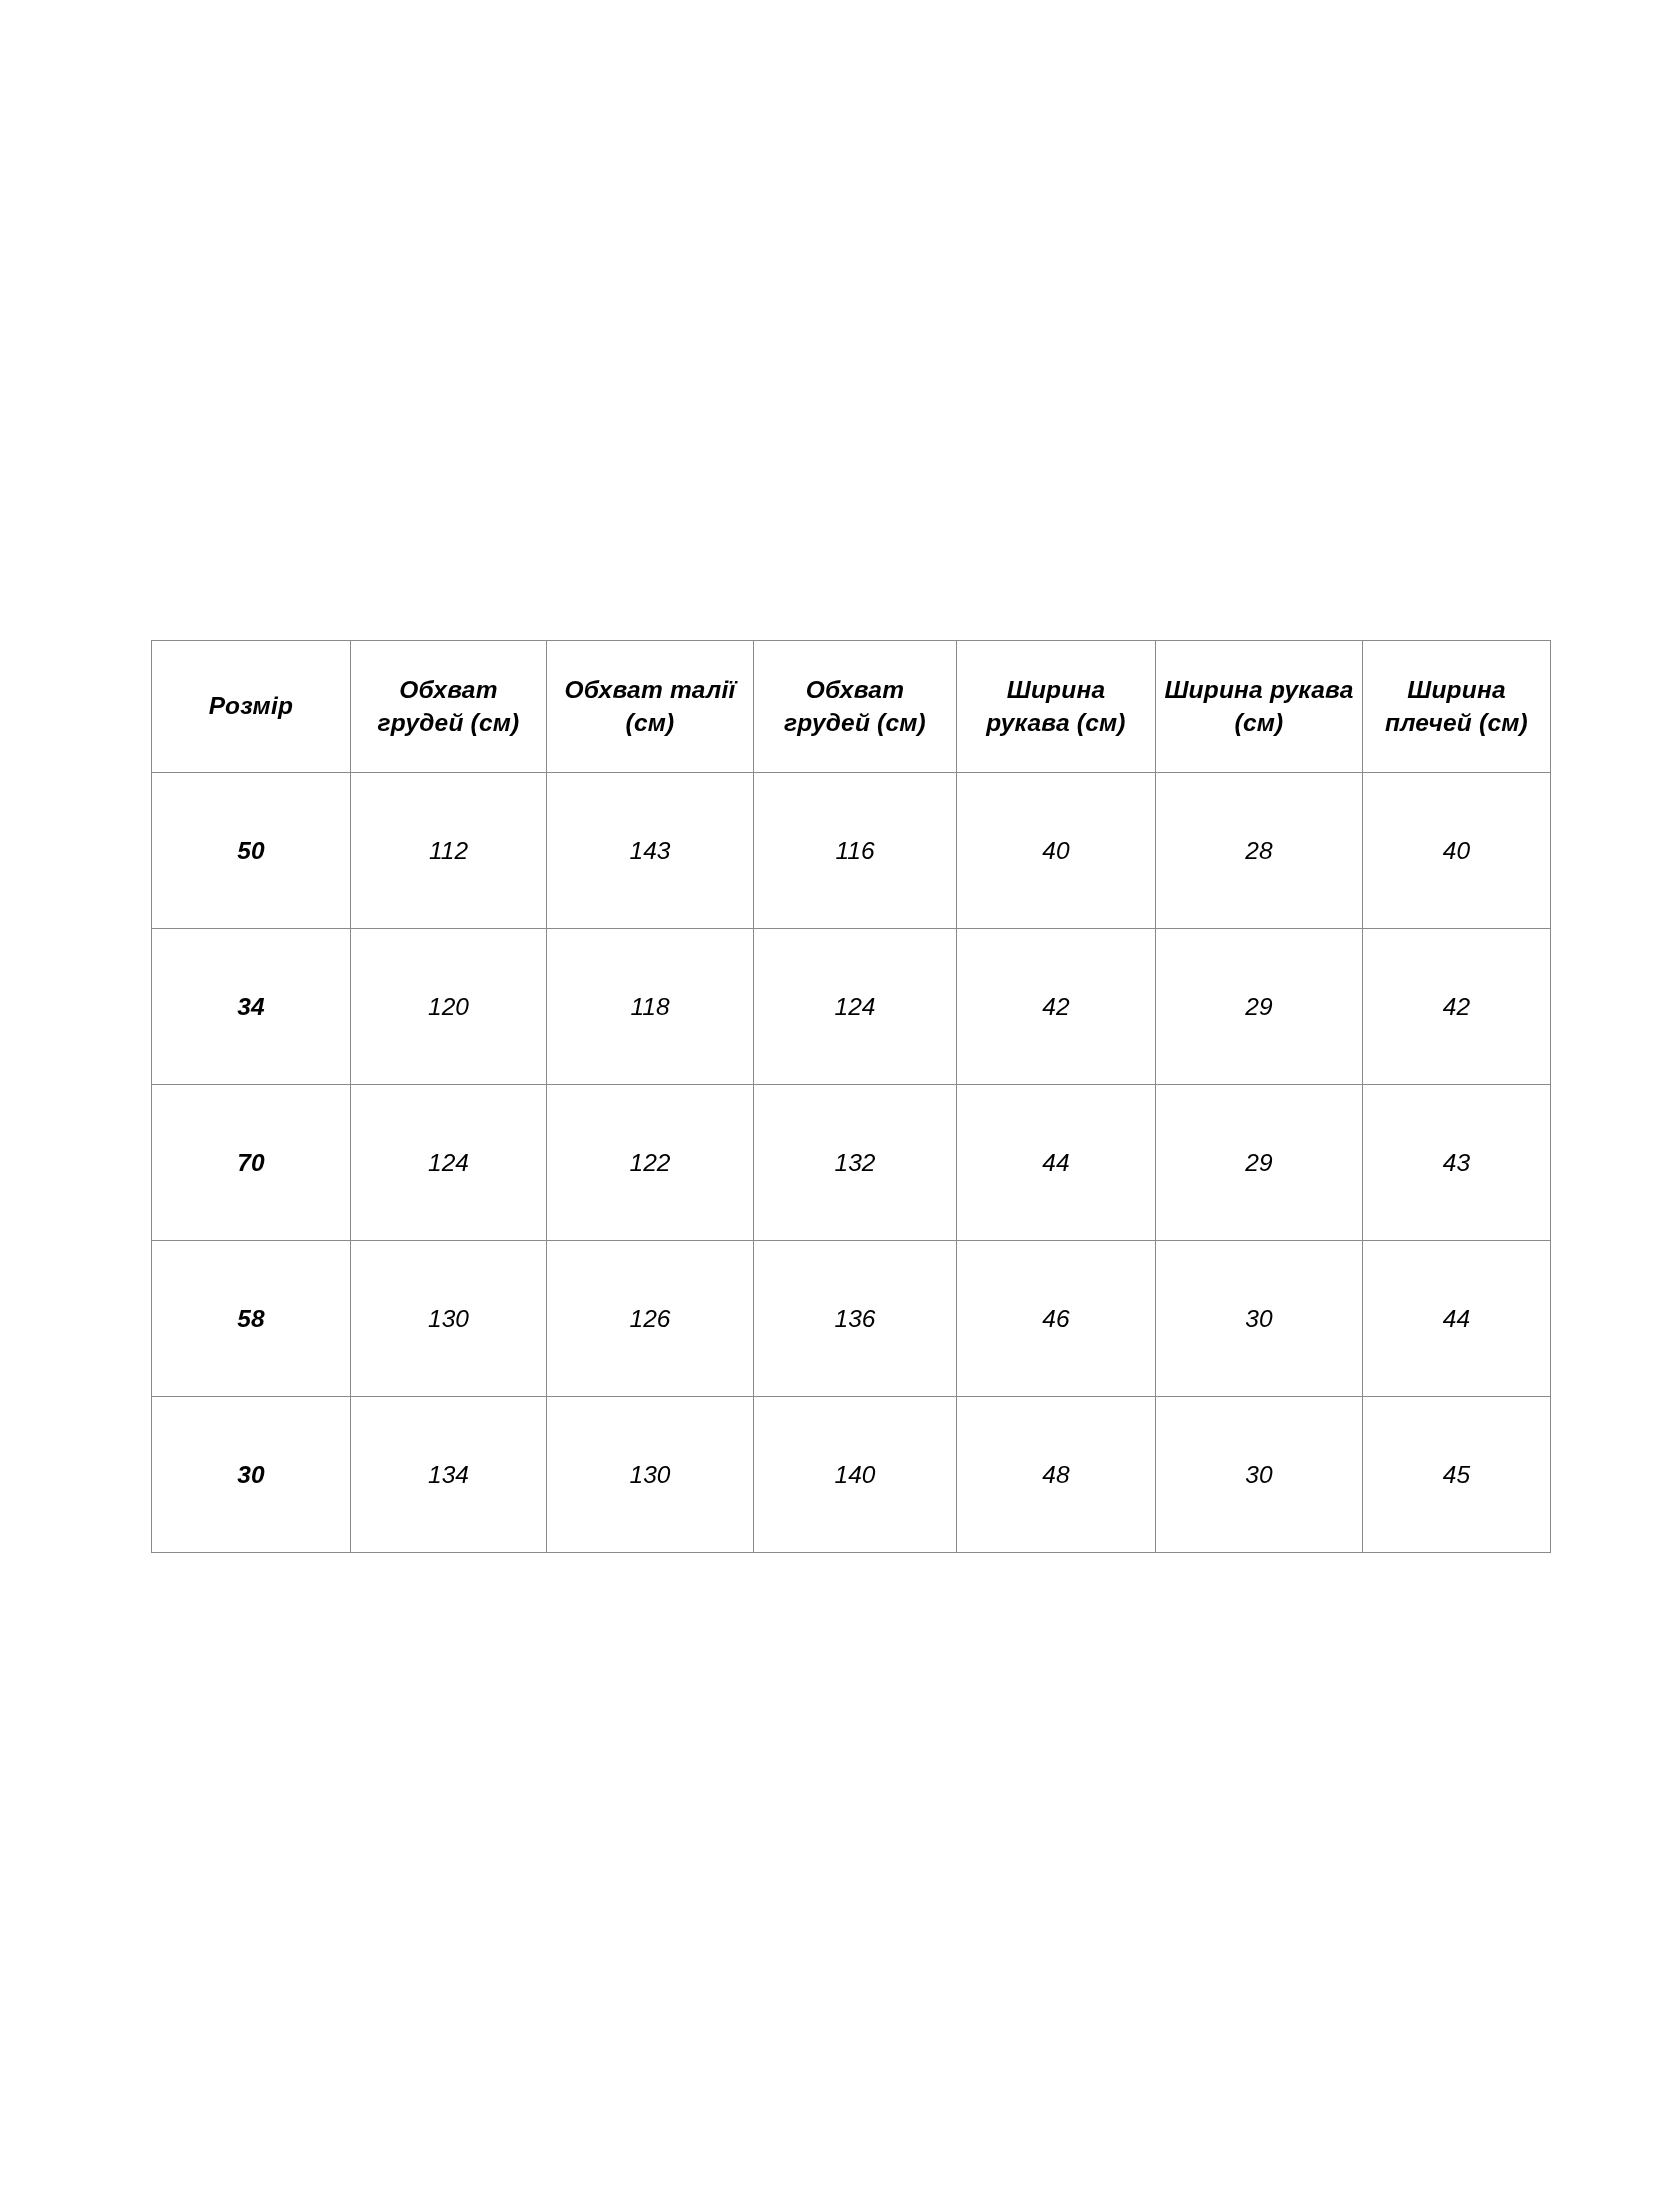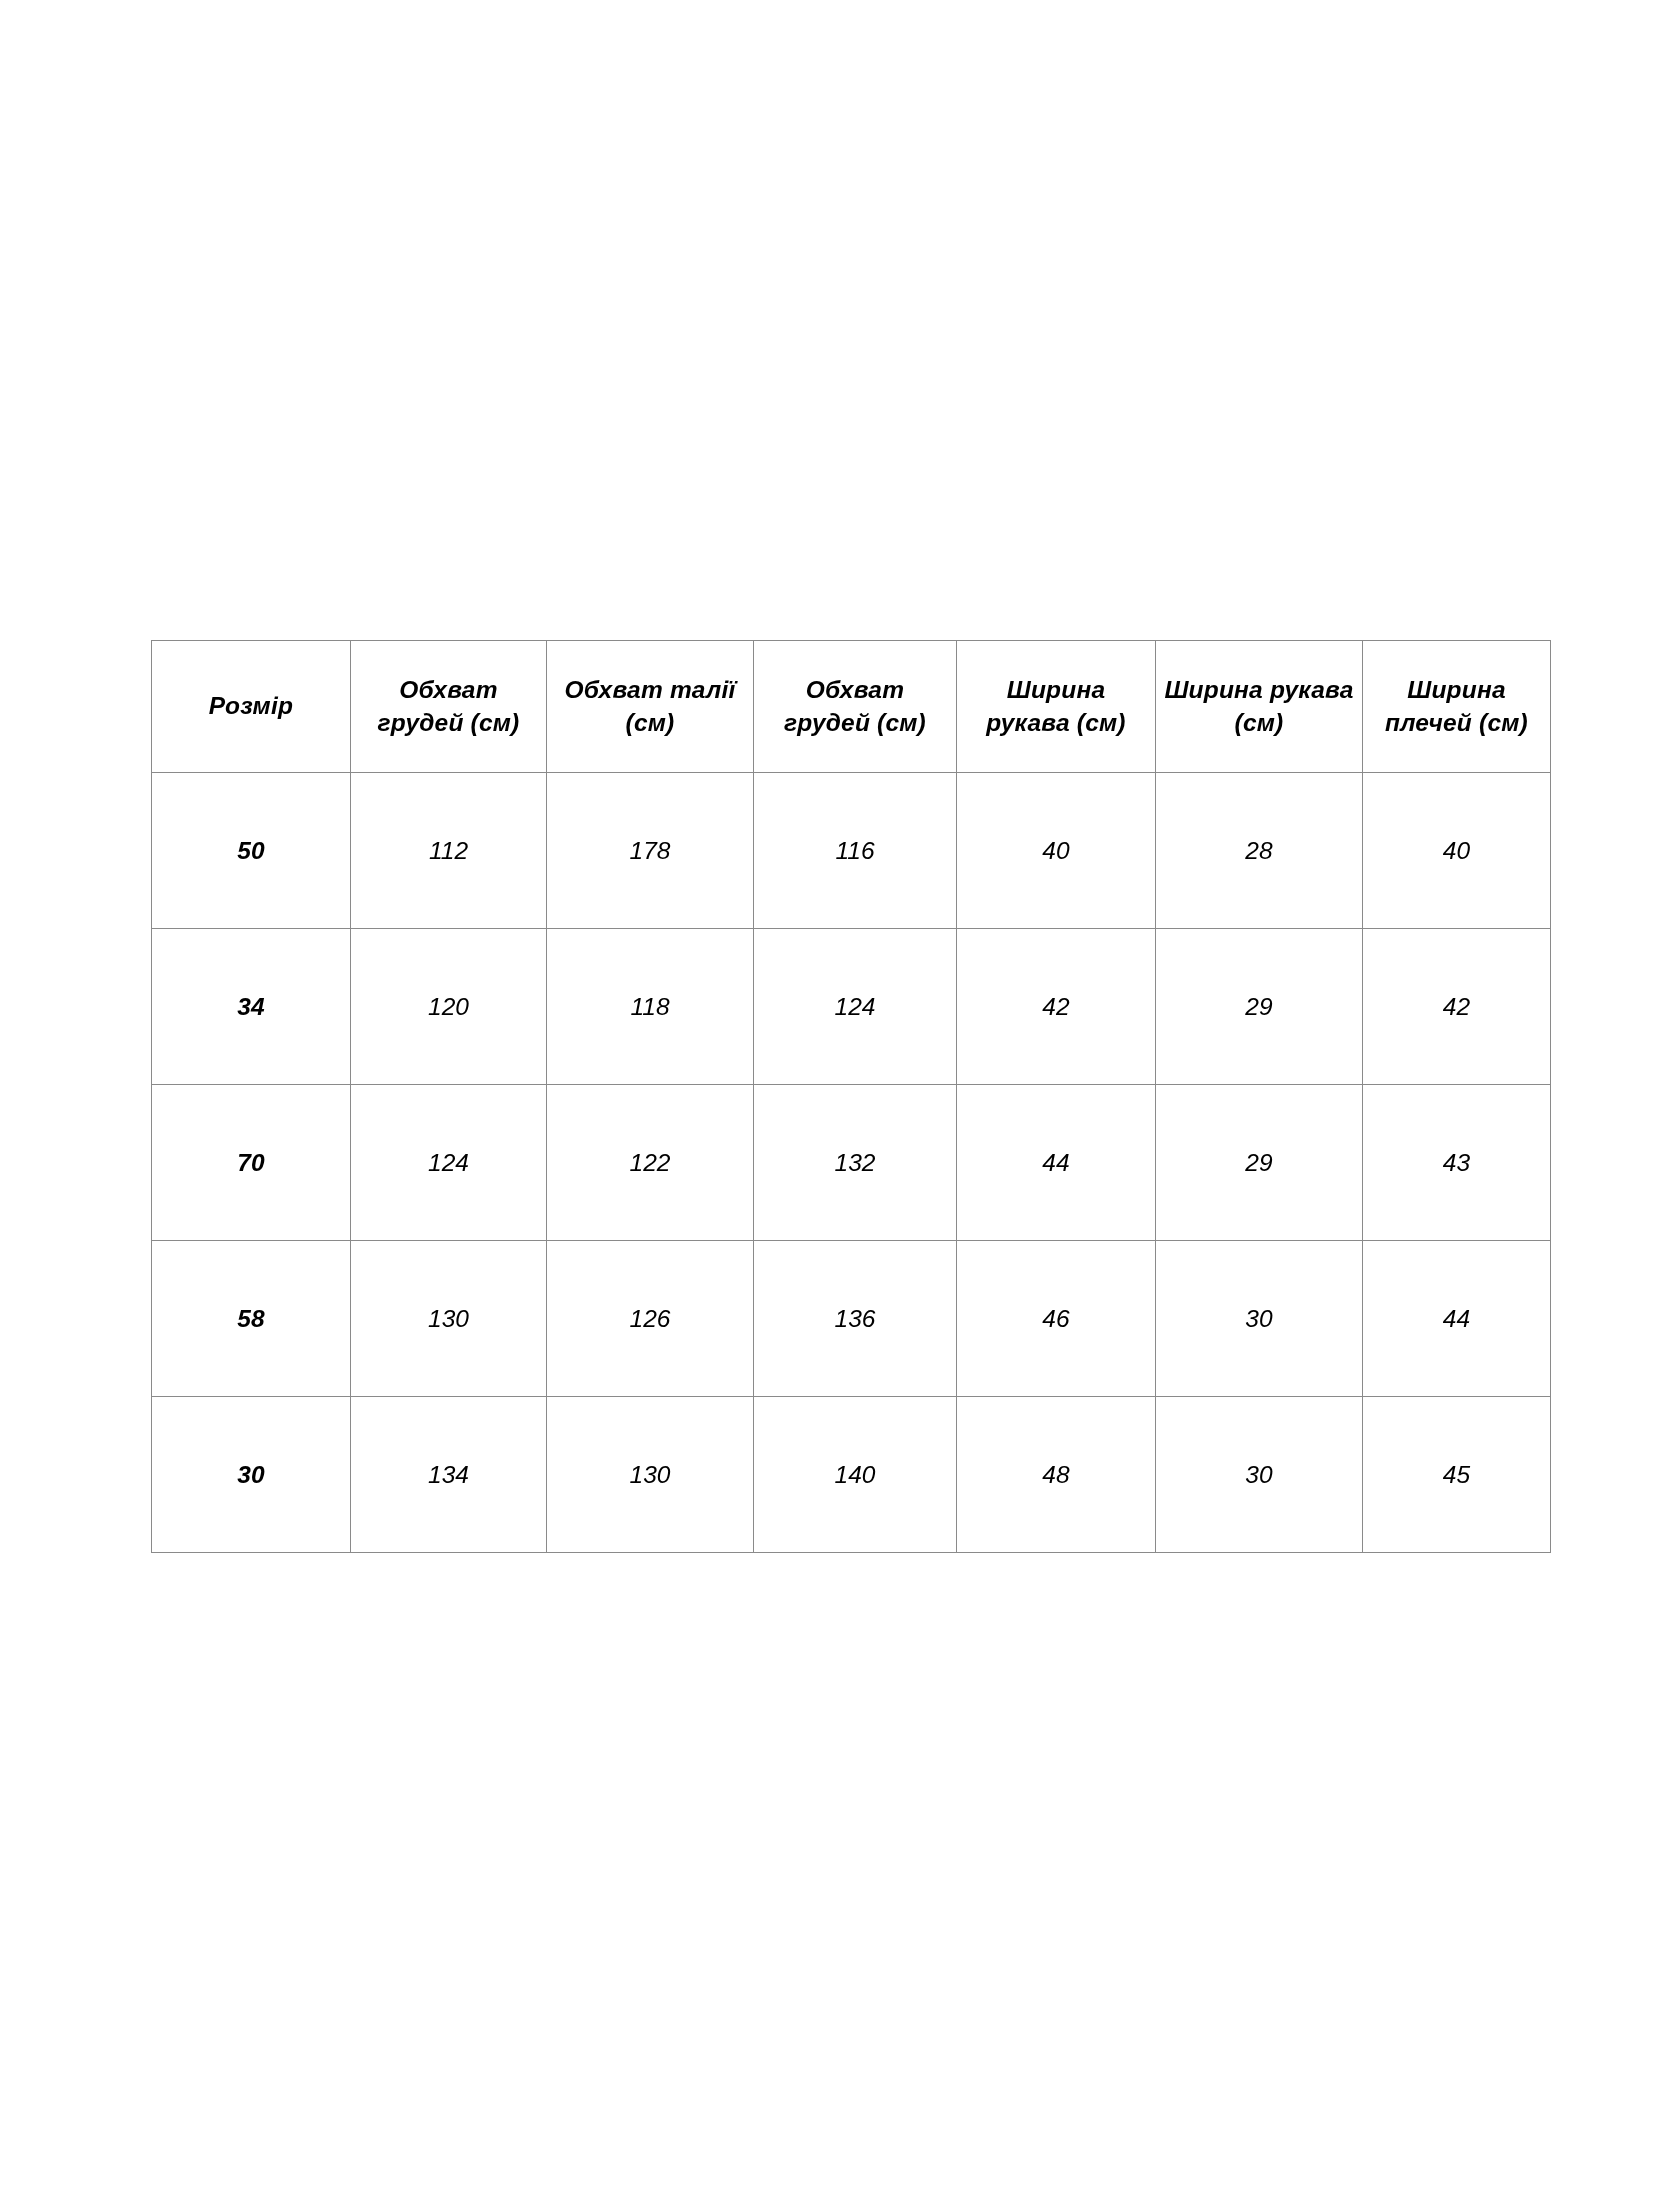--- a/index.html
+++ b/index.html
@@ -97,21 +97,21 @@
           <th>Обхват грудей (см)</th>
           <th>Ширина рукава (см)</th>
           <th>Ширина рукава (см)</th>
           <th>Ширина плечей (см)</th>
         </tr>
       </thead>
       <tbody>
         <tr>
           <td class="size-cell">50</td>
           <td>112</td>
-          <td>178</td>
+          <td>143</td>
           <td>116</td>
           <td>40</td>
           <td>28</td>
           <td>40</td>
         </tr>
         <tr>
           <td class="size-cell">34</td>
           <td>120</td>
           <td>118</td>
           <td>124</td>

